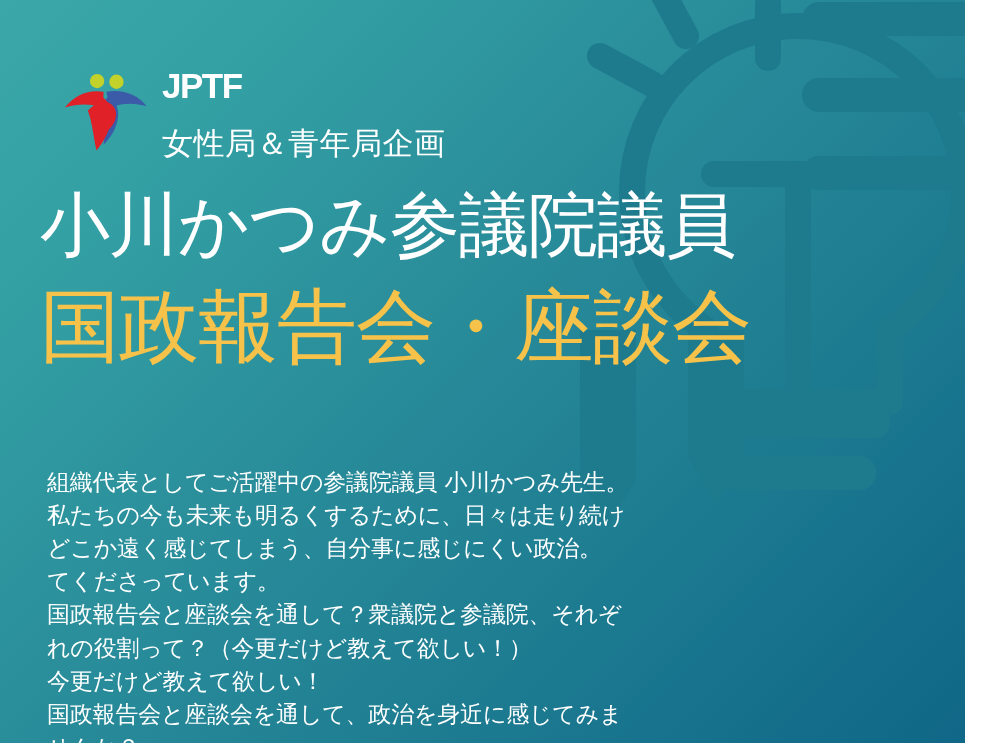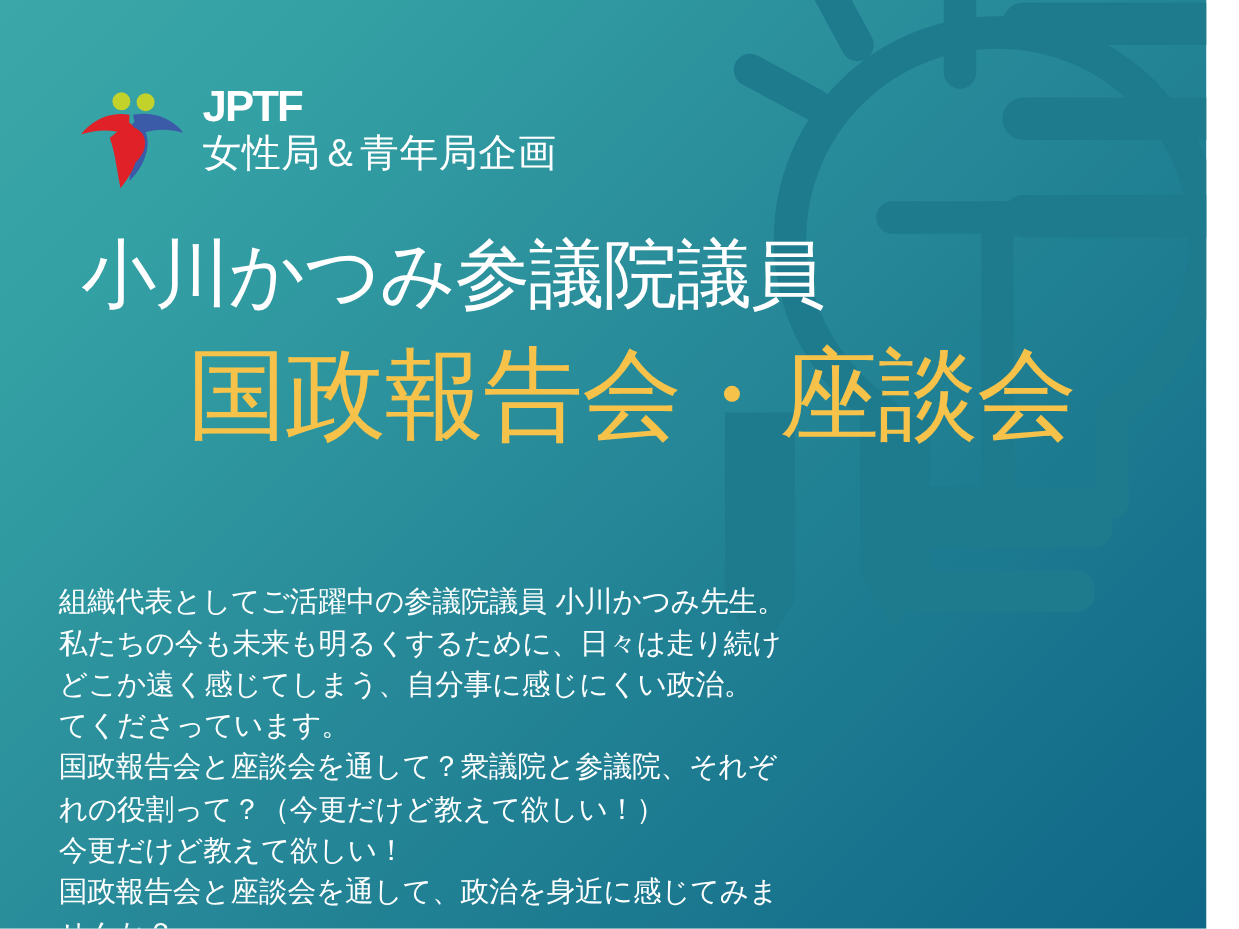--- a/index.html
+++ b/index.html
@@ -81,52 +81,50 @@
     letter-spacing: -1.5px;
     line-height: 1;
     margin-top: 6px;
     font-family: "Liberation Sans", "DejaVu Sans", sans-serif;
   }
   .brand-sub {
     color: #ffffff;
     font-size: 31px;
     font-weight: 400;
     line-height: 1.05;
-    margin-top: 4px;
+    margin-top: 24px;
     letter-spacing: 0.5px;
     font-family: "DejaVu Sans", "Liberation Sans", sans-serif;
   }
 
   
   .headline {
     position: absolute;
     left: 40px;
     top: 188px;
     width: 930px;
   }
   .headline-main {
     color: #ffffff;
-    font-size: 60px;
+    font-size: 70px;
     line-height: 1.08;
     font-weight: 400;
     letter-spacing: -1px;
     white-space: nowrap;
     font-family: "DejaVu Sans", "Liberation Sans", sans-serif;
-    margin-left: 25px;
   }
   .headline-accent {
     color: #F7C24A;
     font-size: 80px;
     line-height: 1.12;
     font-weight: 400;
     letter-spacing: -1px;
     margin-top: 18px;
     white-space: nowrap;
     font-family: "DejaVu Sans", "Liberation Sans", sans-serif;
-    text-align: center;
   }
 
   
   .body-copy {
     position: absolute;
     left: 47px;
     top: 466px;
     width: 700px;
     color: #ffffff;
     font-size: 23px;

